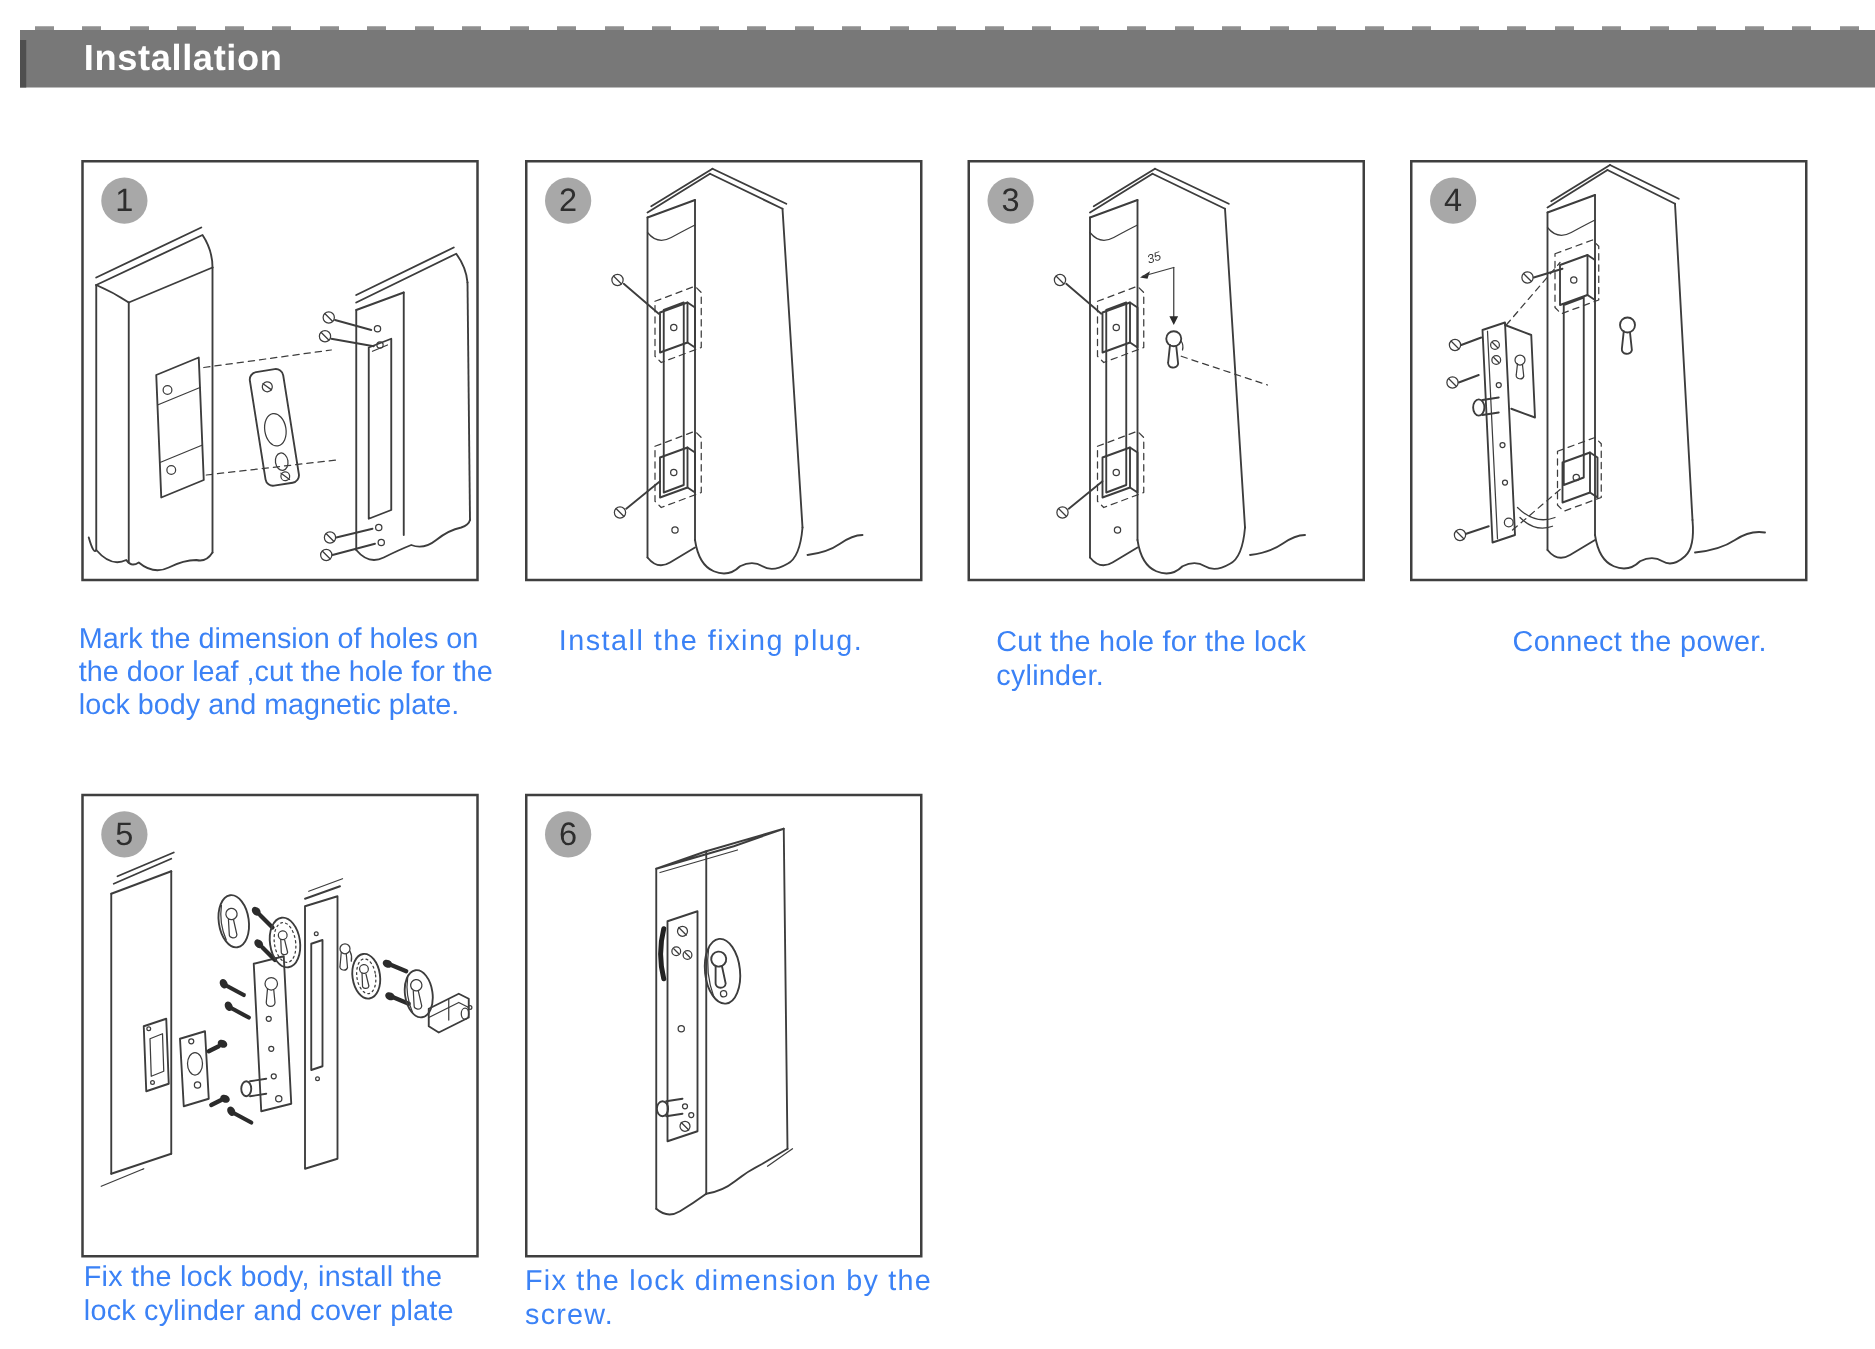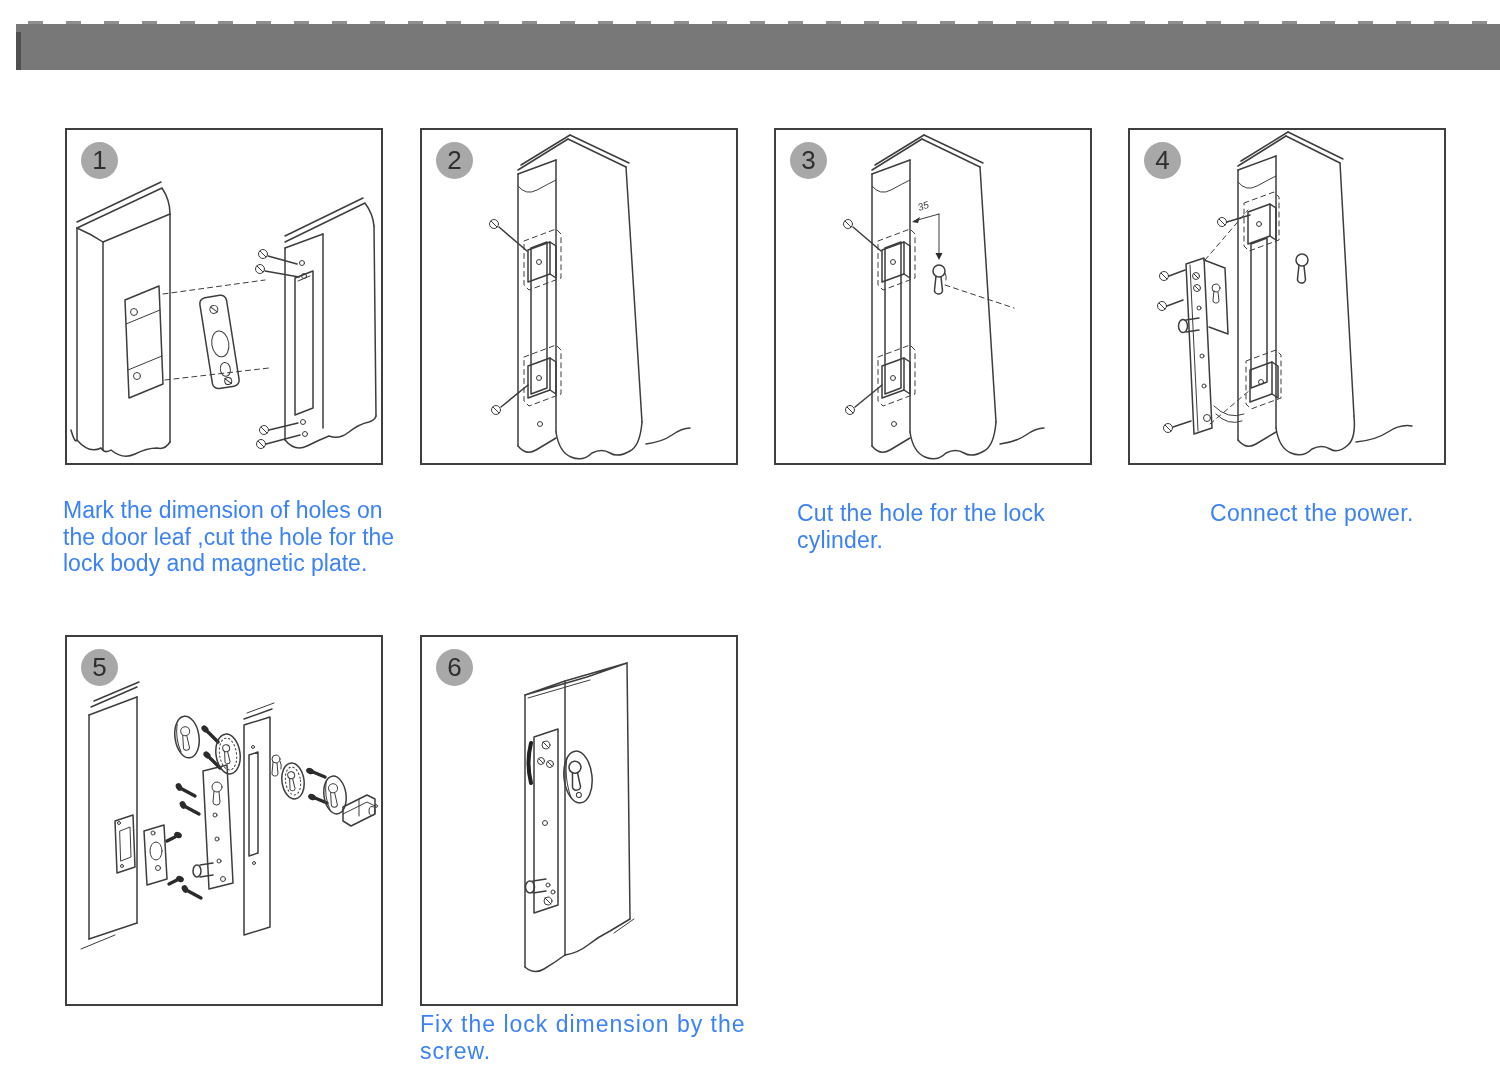--- a/index.html
+++ b/index.html
@@ -42,20 +42,21 @@
   text.dim{fill:#3d3d3d;font:italic 10px "Liberation Sans",sans-serif;}
 </style>
 </head>
 <body>
 
 <div class="page">
 
   <div class="header-dashes"></div>
   <div class="header-bar"></div>
   <div class="header-bar-edge"></div>
+  <div class="page-title">Installation</div>
 
   <div class="panel p1">
     <svg viewBox="0 0 314 333">
       <g>
         <path class="ln" d="M10,92 L94,52"></path>
         <path class="ln" d="M10,98 L95,58 Q103,70 103,84"></path>
         <path class="ln" d="M10,98 Q24,104 36,112"></path>
         <path class="ln" d="M36,112 L103,84"></path>
         <path class="ln" d="M10,98 L10,310"></path>
         <path class="ln" d="M36,112 L36,320"></path>
@@ -426,17 +427,19 @@
         <path class="ln" d="M151,135 L149.5,149 A4,3.5 0 0 0 157.5,150 L156,136"></path>
         <circle class="lnt" cx="155" cy="158" r="2.5"></circle>
       </g>
     </svg>
     <div class="badge">
       <span>6</span>
     </div>
   </div>
 
   <div class="caption c1">Mark the dimension of holes on the door leaf ,cut the hole for the lock body and magnetic plate.</div>
+  <div class="caption c2">Install the fixing plug.</div>
   <div class="caption c3">Cut the hole for the lock cylinder.</div>
   <div class="caption c4">Connect the power.</div>
+  <div class="caption c5">Fix the lock body, install the lock cylinder and cover plate</div>
   <div class="caption c6">Fix the lock dimension by the screw.</div>
 
 </div>
 
 </body></html>

